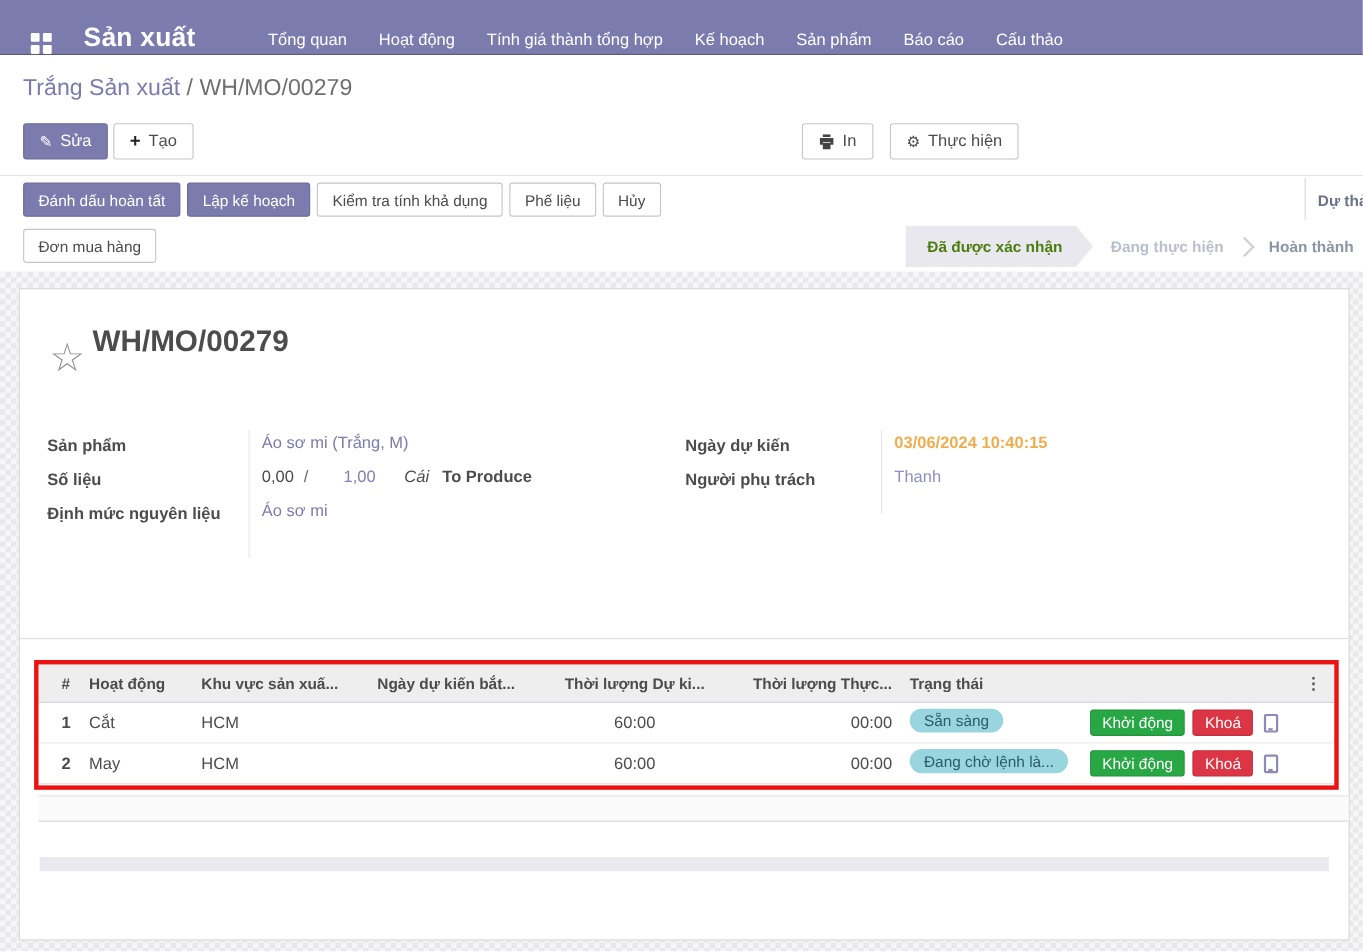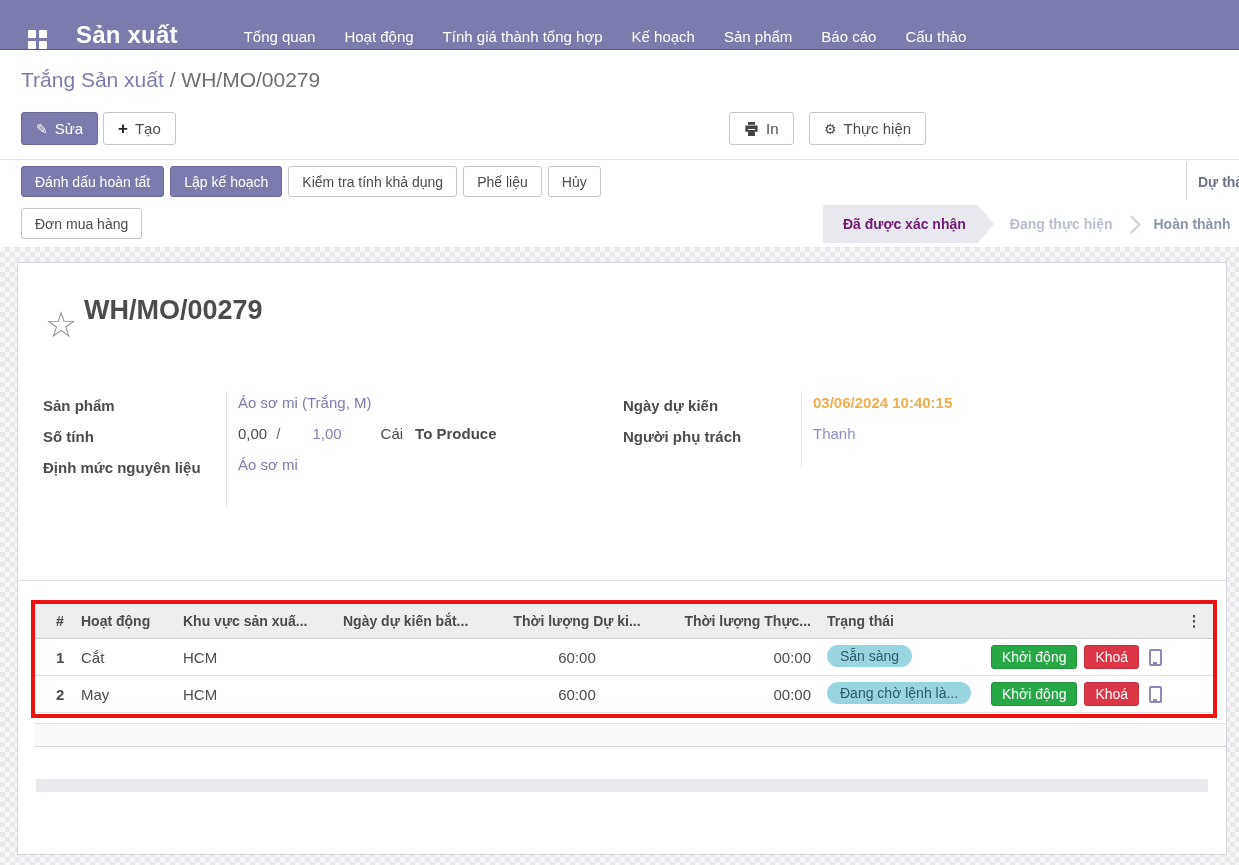--- a/index.html
+++ b/index.html
@@ -41,21 +41,21 @@
             color:#4c4c4c; white-space:nowrap; height:31px; }
   .btn-sm.purple { background:#7c7bad; border-color:#6b6a9b; color:#fff; }
   .action-row1 { position:absolute; left:21px; top:166px; display:flex; gap:6px; }
   .action-row2 { position:absolute; left:21px; top:208px; display:flex; }
 
   .state-divider { position:absolute; left:1186px; top:162px; width:1px; height:38px; background:#d8d8de; }
   .state-draft { position:absolute; left:1198px; top:174px; font-size:14px; font-weight:bold;
                  color:#6b7286; white-space:nowrap; cursor:pointer; }
   .statusbar { position:absolute; left:823px; top:205px; height:38px; display:flex; align-items:center; }
   .stage-active { height:38px; display:flex; align-items:center; padding:0 28px 0 20px;
-                  background:#e8e8ee; color:#701a75; font-weight:bold; font-size:14px; cursor:pointer;
+                  background:#e8e8ee; color:#4d7c0f; font-weight:bold; font-size:14px; cursor:pointer;
                   clip-path:polygon(0 0, calc(100% - 16px) 0, 100% 50%, calc(100% - 16px) 100%, 0 100%); }
   .stage-muted { color:#b9bfcd; font-weight:bold; font-size:14px; margin-left:16px; cursor:pointer; white-space:nowrap; }
   .stage-done  { color:#8c94a6; font-weight:bold; font-size:14px; cursor:pointer; white-space:nowrap; }
   .chev { width:13px; height:13px; border-top:2px solid #ccd0da; border-right:2px solid #ccd0da;
           transform:rotate(45deg); margin:0 16px 0 12px; flex:none; }
 
   
   .bg-checker { position:absolute; left:0; top:247px; width:1239px; height:618px; background-color:#f6f6f8;
     background-image:
       linear-gradient(45deg, #e8e8eb 25%, transparent 25%, transparent 75%, #e8e8eb 75%),
@@ -68,21 +68,21 @@
   .sheet-title { position:absolute; left:66px; top:32px; font-size:27px; font-weight:bold; color:#4c4c4c; }
 
   .fld-label { position:absolute; font-size:15px; font-weight:bold; color:#4c4c4c; width:172px; line-height:1.55; }
   .fld-value { position:absolute; font-size:15px; color:#4c4c4c; white-space:nowrap; }
   .link { color:#7c7bad; cursor:pointer; }
   .v-sep { position:absolute; width:1px; background:#e6e6e9; }
   .orange { color:#f0ad4e; font-weight:bold; }
   .lav { color:#8e8ec1; }
   .qty-line { display:flex; align-items:baseline; }
   .qty-total { margin-left:32px; color:#8080b2; }
-  .qty-uom { margin-left:39px; }
+  .qty-uom { margin-left:26px;font-style:italic; }
   .qty-tag { margin-left:12px; font-weight:bold; }
 
   
   .tabs-underline { position:absolute; left:0; top:317px; width:1208px; height:1px; background:#dddde2; }
   .tabs { position:absolute; left:40px; top:281px; display:flex; height:37px; align-items:flex-end; }
   .tab { font-size:15px; color:#7c7bad; padding:9px 17px 10px 17px; cursor:pointer; white-space:nowrap; }
   .tab.active { color:#4c4c4c; background:#fff; border:1px solid #dddde2; border-bottom:1px solid #fff;
                 border-radius:3px 3px 0 0; margin-bottom:-1px; position:relative; z-index:2; }
 
   
@@ -189,21 +189,21 @@
     <div class="stage-done">Hoàn thành</div>
   </div>
 
   <div class="bg-checker"></div>
   <div class="sheet">
 
     <div class="star-icon">☆</div>
     <div class="sheet-title">WH/MO/00279</div>
 
     <div class="fld-label" style="left:25px; top:131px;">Sản phẩm</div>
-    <div class="fld-label" style="left:25px; top:162px;">Số tính</div>
+    <div class="fld-label" style="left:25px; top:162px;">Số liệu</div>
     <div class="fld-label" style="left:25px; top:193px;">Định mức nguyên liệu</div>
     <div class="v-sep" style="left:208px; top:128px; height:116px;"></div>
 
     <div class="fld-value link" style="left:220px; top:131px;">Áo sơ mi (Trắng, M)</div>
     <div class="fld-value qty-line" style="left:220px; top:162px;">
       <span>0,00</span>
       <span style="margin-left:9px; color:#666;">/</span>
       <span class="qty-total">1,00</span>
       <span class="qty-uom">Cái</span>
       <span class="qty-tag">To Produce</span>

